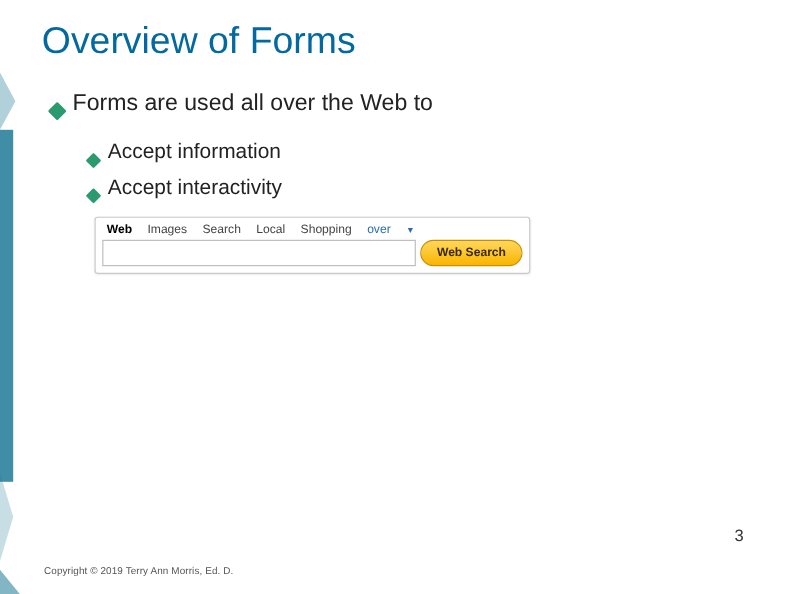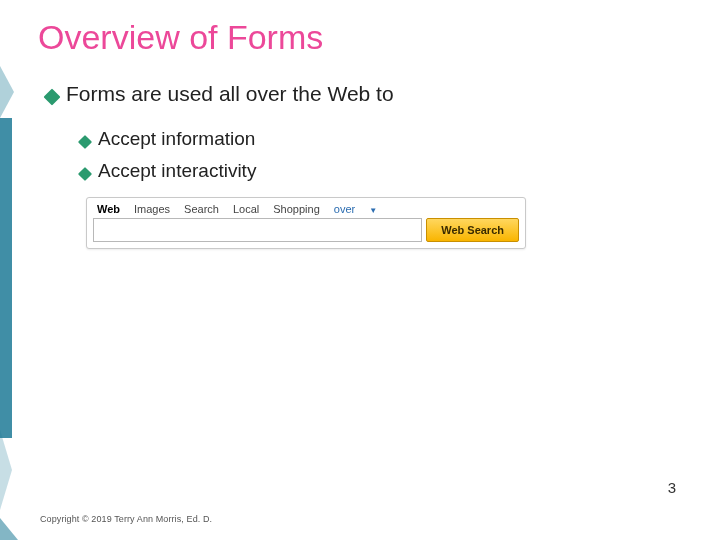--- a/index.html
+++ b/index.html
@@ -51,34 +51,34 @@
     position: absolute;
     left: 38px;
     right: 30px;
     top: 18px;
     bottom: 20px;
   }
 
   .title {
     font-size: 34px;
     font-weight: 400;
-    color: #ec4899;
+    color: #0369a1;
     margin-bottom: 24px;
   }
 
   ul.outline {
     list-style: none;
     padding-left: 8px;
   }
   ul.outline > li {
     margin-bottom: 14px;
   }
   .bullet-row {
     display: flex;
-    align-items: center;
+    align-items: flex-end;
     gap: 8px;
   }
   .bullet-row .txt {
     font-size: 21px;
     line-height: 1.25;
     color: #222;
   }
 
   ul.sub {
     list-style: none;
@@ -103,21 +103,21 @@
     margin-top: 6px;
     transform: rotate(45deg);
     background: #2b9a6f; 
     border-radius: 1px;
   }
   .sub .diamond { width: 10px; height: 10px; min-width: 10px; margin-top: 6px; }
 
   
   .search-graphic {
     margin: 14px 0 18px 40px;
-    width: 440px;
+    width: 396px;
     border: 1px solid #c9c9c9;
     border-radius: 3px;
     background: #fff;
     box-shadow: 0 1px 2px rgba(0,0,0,0.08);
     font-family: Arial, sans-serif;
   }
   .sg-tabs {
     display: flex;
     align-items: baseline;
     gap: 14px;
@@ -143,21 +143,21 @@
   .sg-btn {
     height: 24px;
     padding: 0 14px;
     background: linear-gradient(#ffd75e, #f9b500);
     border: 1px solid #c98f00;
     font-size: 11px;
     font-weight: bold;
     color: #3a2b00;
     display: flex;
     align-items: center;
-    border-radius: 2px;
+    border-radius: 12px;
   }
 
   .page-num {
     position: absolute;
     right: 44px;
     bottom: 44px;
     font-size: 15px;
     color: #333;
   }
 

